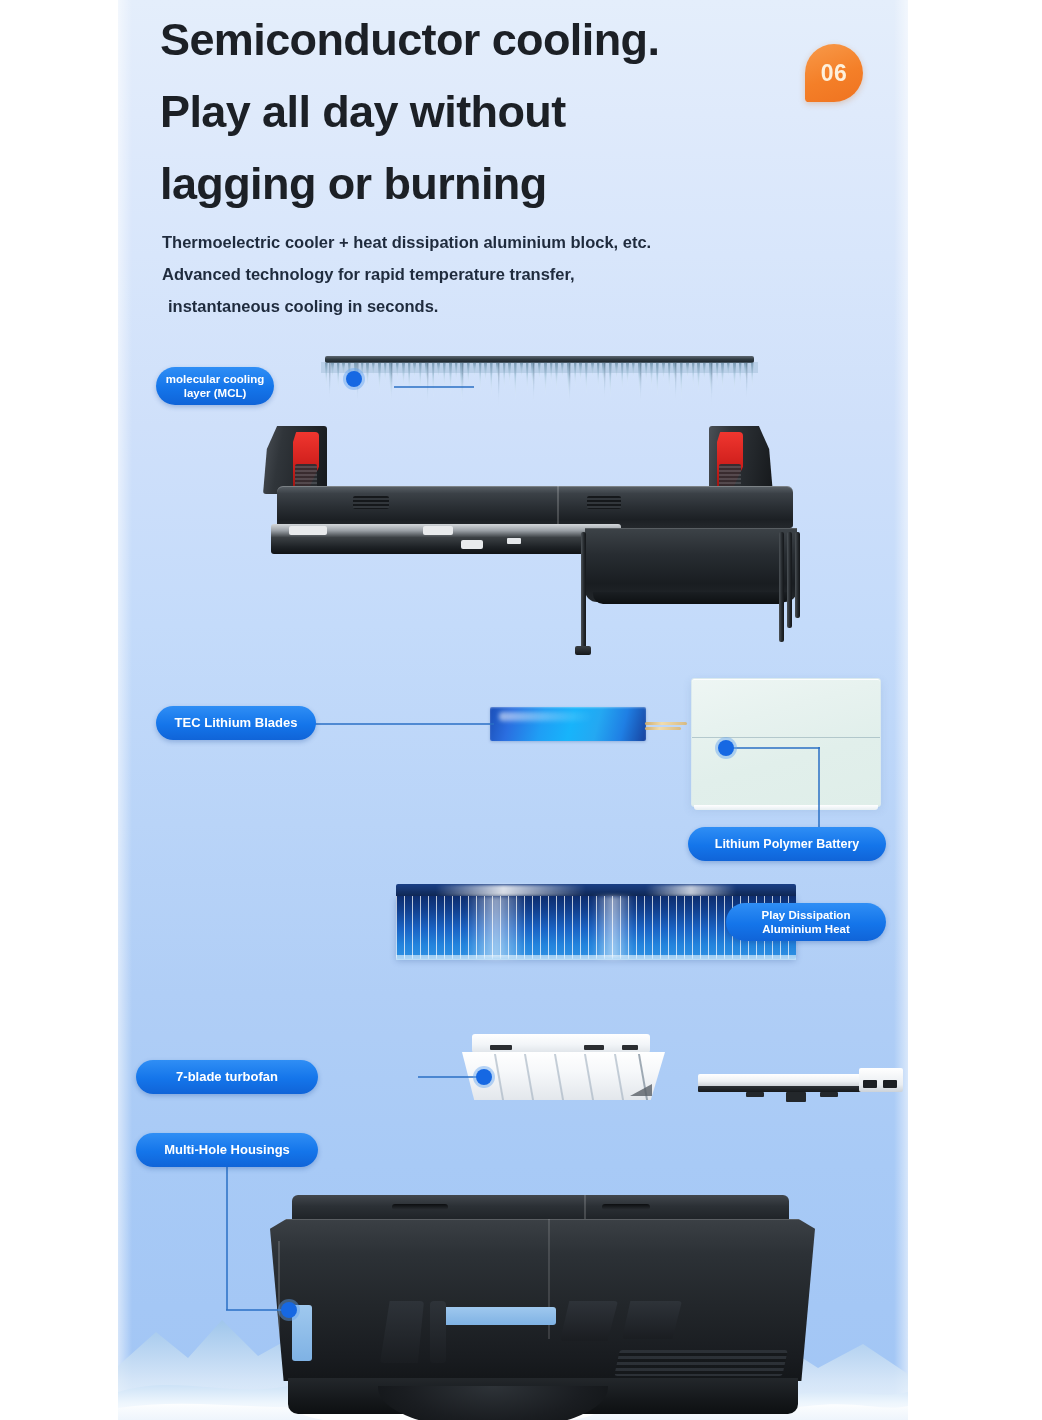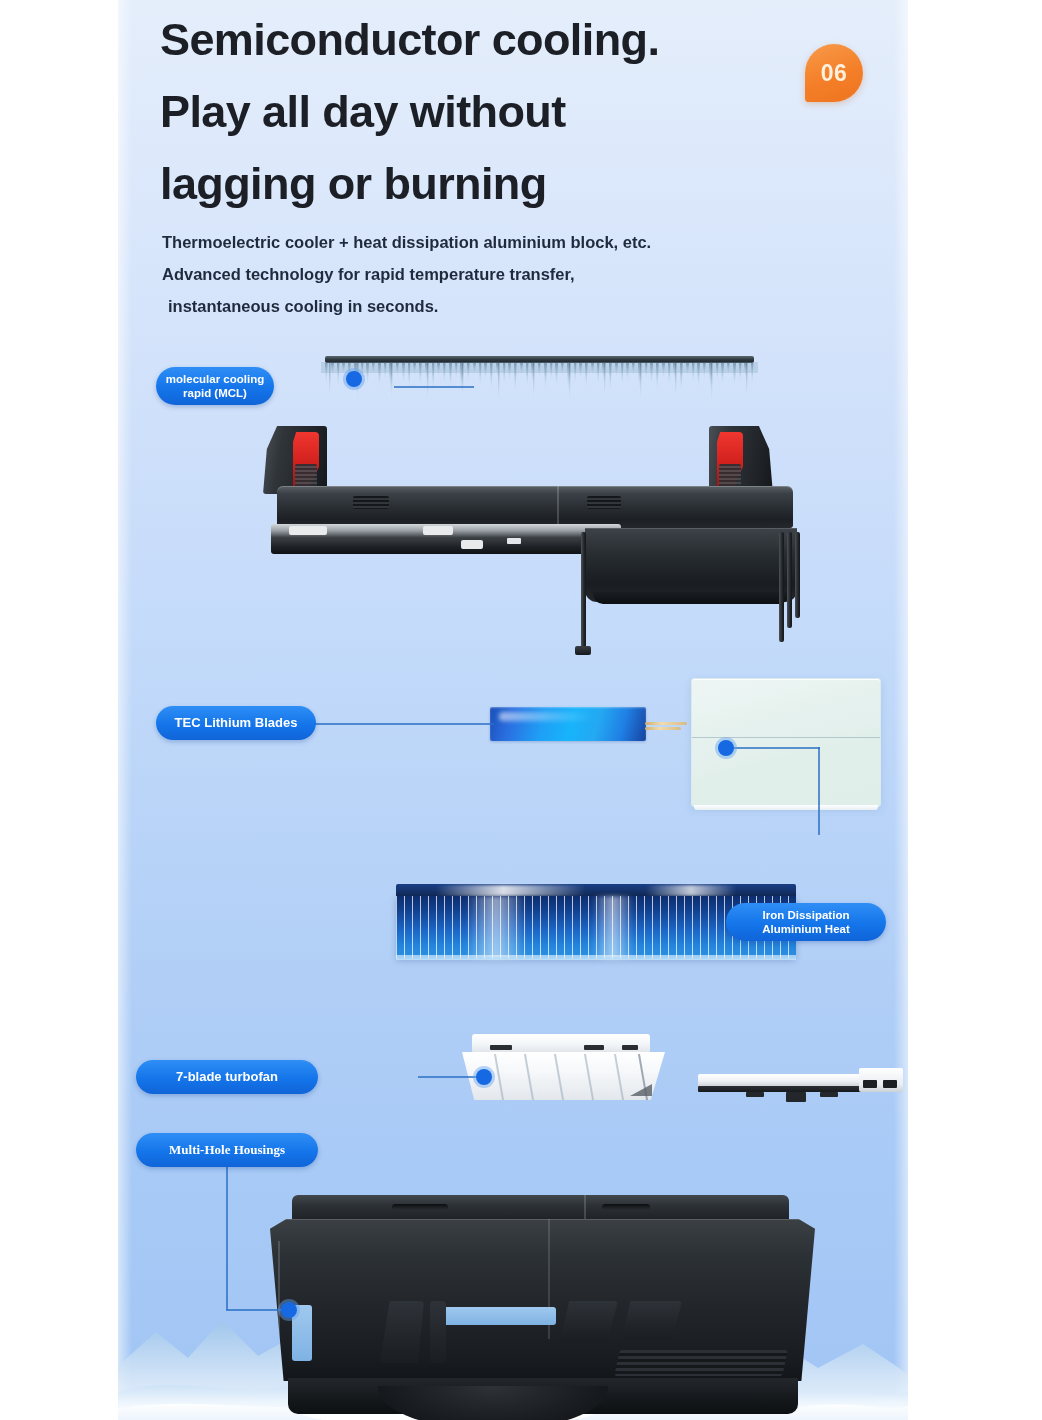--- a/index.html
+++ b/index.html
@@ -601,21 +601,21 @@
           </g>
           <rect x="0" y="1" width="437" height="11" fill="#8fb0c8" opacity="0.35"></rect>
         </g>
       </svg>
     </div>
 
     <div class="lead-h" style="left:276px; top:386px; width:80px;"></div>
     <div class="dot" style="left:228px; top:371px;"></div>
     <div class="pill" id="pill-mcl" style="left:38px; top:367px; width:118px; height:38px; font-size:11.5px; flex-direction:column;">
       <span class="pline">molecular cooling</span>
-      <span class="pline">rapid (MCL)</span>
+      <span class="pline">layer (MCL)</span>
     </div>
 
     <div class="device">
 
       <div class="arm left" style="left:0px;">
         <div class="arm-body"></div>
         <div class="arm-red"></div>
         <div class="arm-ribs"></div>
       </div>
 
@@ -660,34 +660,37 @@
     </div>
 
     <div class="battery">
       <div class="battery-seam"></div>
       <div class="battery-edge"></div>
     </div>
 
     <div class="dot" style="left:600px; top:740px;"></div>
     <div class="lead-h" style="left:614px; top:747px; width:88px;"></div>
     <div class="lead-v" style="left:700px; top:747px; height:88px;"></div>
+    <div class="pill" style="left:570px; top:827px; width:198px; height:34px; font-size:12.5px;">
+      <span class="pline">Lithium Polymer Battery</span>
+    </div>
 
     <div class="heatsink">
       <div class="heatsink-top"></div>
       <div class="heatsink-top-gloss"></div>
       <div class="heatsink-top-gloss2"></div>
       <div class="fins"></div>
       <div class="fins-shine" style="left:70px; width:60px;"></div>
       <div class="fins-shine" style="left:196px; width:42px;"></div>
       <div class="fins-base"></div>
     </div>
     <div class="dot" style="left:640px; top:917px;"></div>
     <div class="lead-h" style="left:656px; top:924px; width:62px;"></div>
     <div class="pill" style="left:608px; top:903px; width:160px; height:38px; font-size:11.5px; flex-direction:column;">
-      <span class="pline">Iron Dissipation</span>
+      <span class="pline">Play Dissipation</span>
       <span class="pline">Aluminium Heat</span>
     </div>
 
     <div class="fan">
       <div class="fan-cap">
         <div class="fan-cap-dark" style="left:18px; width:22px;"></div>
         <div class="fan-cap-dark" style="left:112px; width:20px;"></div>
         <div class="fan-cap-dark" style="left:150px; width:16px;"></div>
       </div>
       <div class="fan-body"></div>
@@ -710,21 +713,21 @@
       <div class="pcb-rail"></div>
       <div class="pcb-box">
         <div class="pcb-box-dark" style="left:4px; top:12px; width:14px;"></div>
         <div class="pcb-box-dark" style="left:24px; top:12px; width:14px;"></div>
       </div>
       <div class="pcb-foot" style="left:48px; top:24px; width:18px; height:5px;"></div>
       <div class="pcb-foot" style="left:88px; top:24px; width:20px; height:10px;"></div>
       <div class="pcb-foot" style="left:122px; top:24px; width:18px; height:5px;"></div>
     </div>
 
-    <div class="pill" style="left:18px; top:1133px; width:182px; height:34px; font-size:13px;font-family:Liberation Serif, serif;">
+    <div class="pill" style="left:18px; top:1133px; width:182px; height:34px; font-size:13px;">
       <span class="pline">Multi-Hole Housings</span>
     </div>
     <div class="lead-v" style="left:108px; top:1167px; height:143px;"></div>
     <div class="lead-h" style="left:108px; top:1309px; width:60px;"></div>
     <div class="dot" style="left:163px; top:1302px;"></div>
 
     <svg class="snow" viewBox="0 0 790 150" preserveAspectRatio="none">
       <defs>
         <linearGradient id="sn1" x1="0" y1="0" x2="0" y2="1">
           <stop offset="0%" stop-color="#c9e0f6"></stop>

